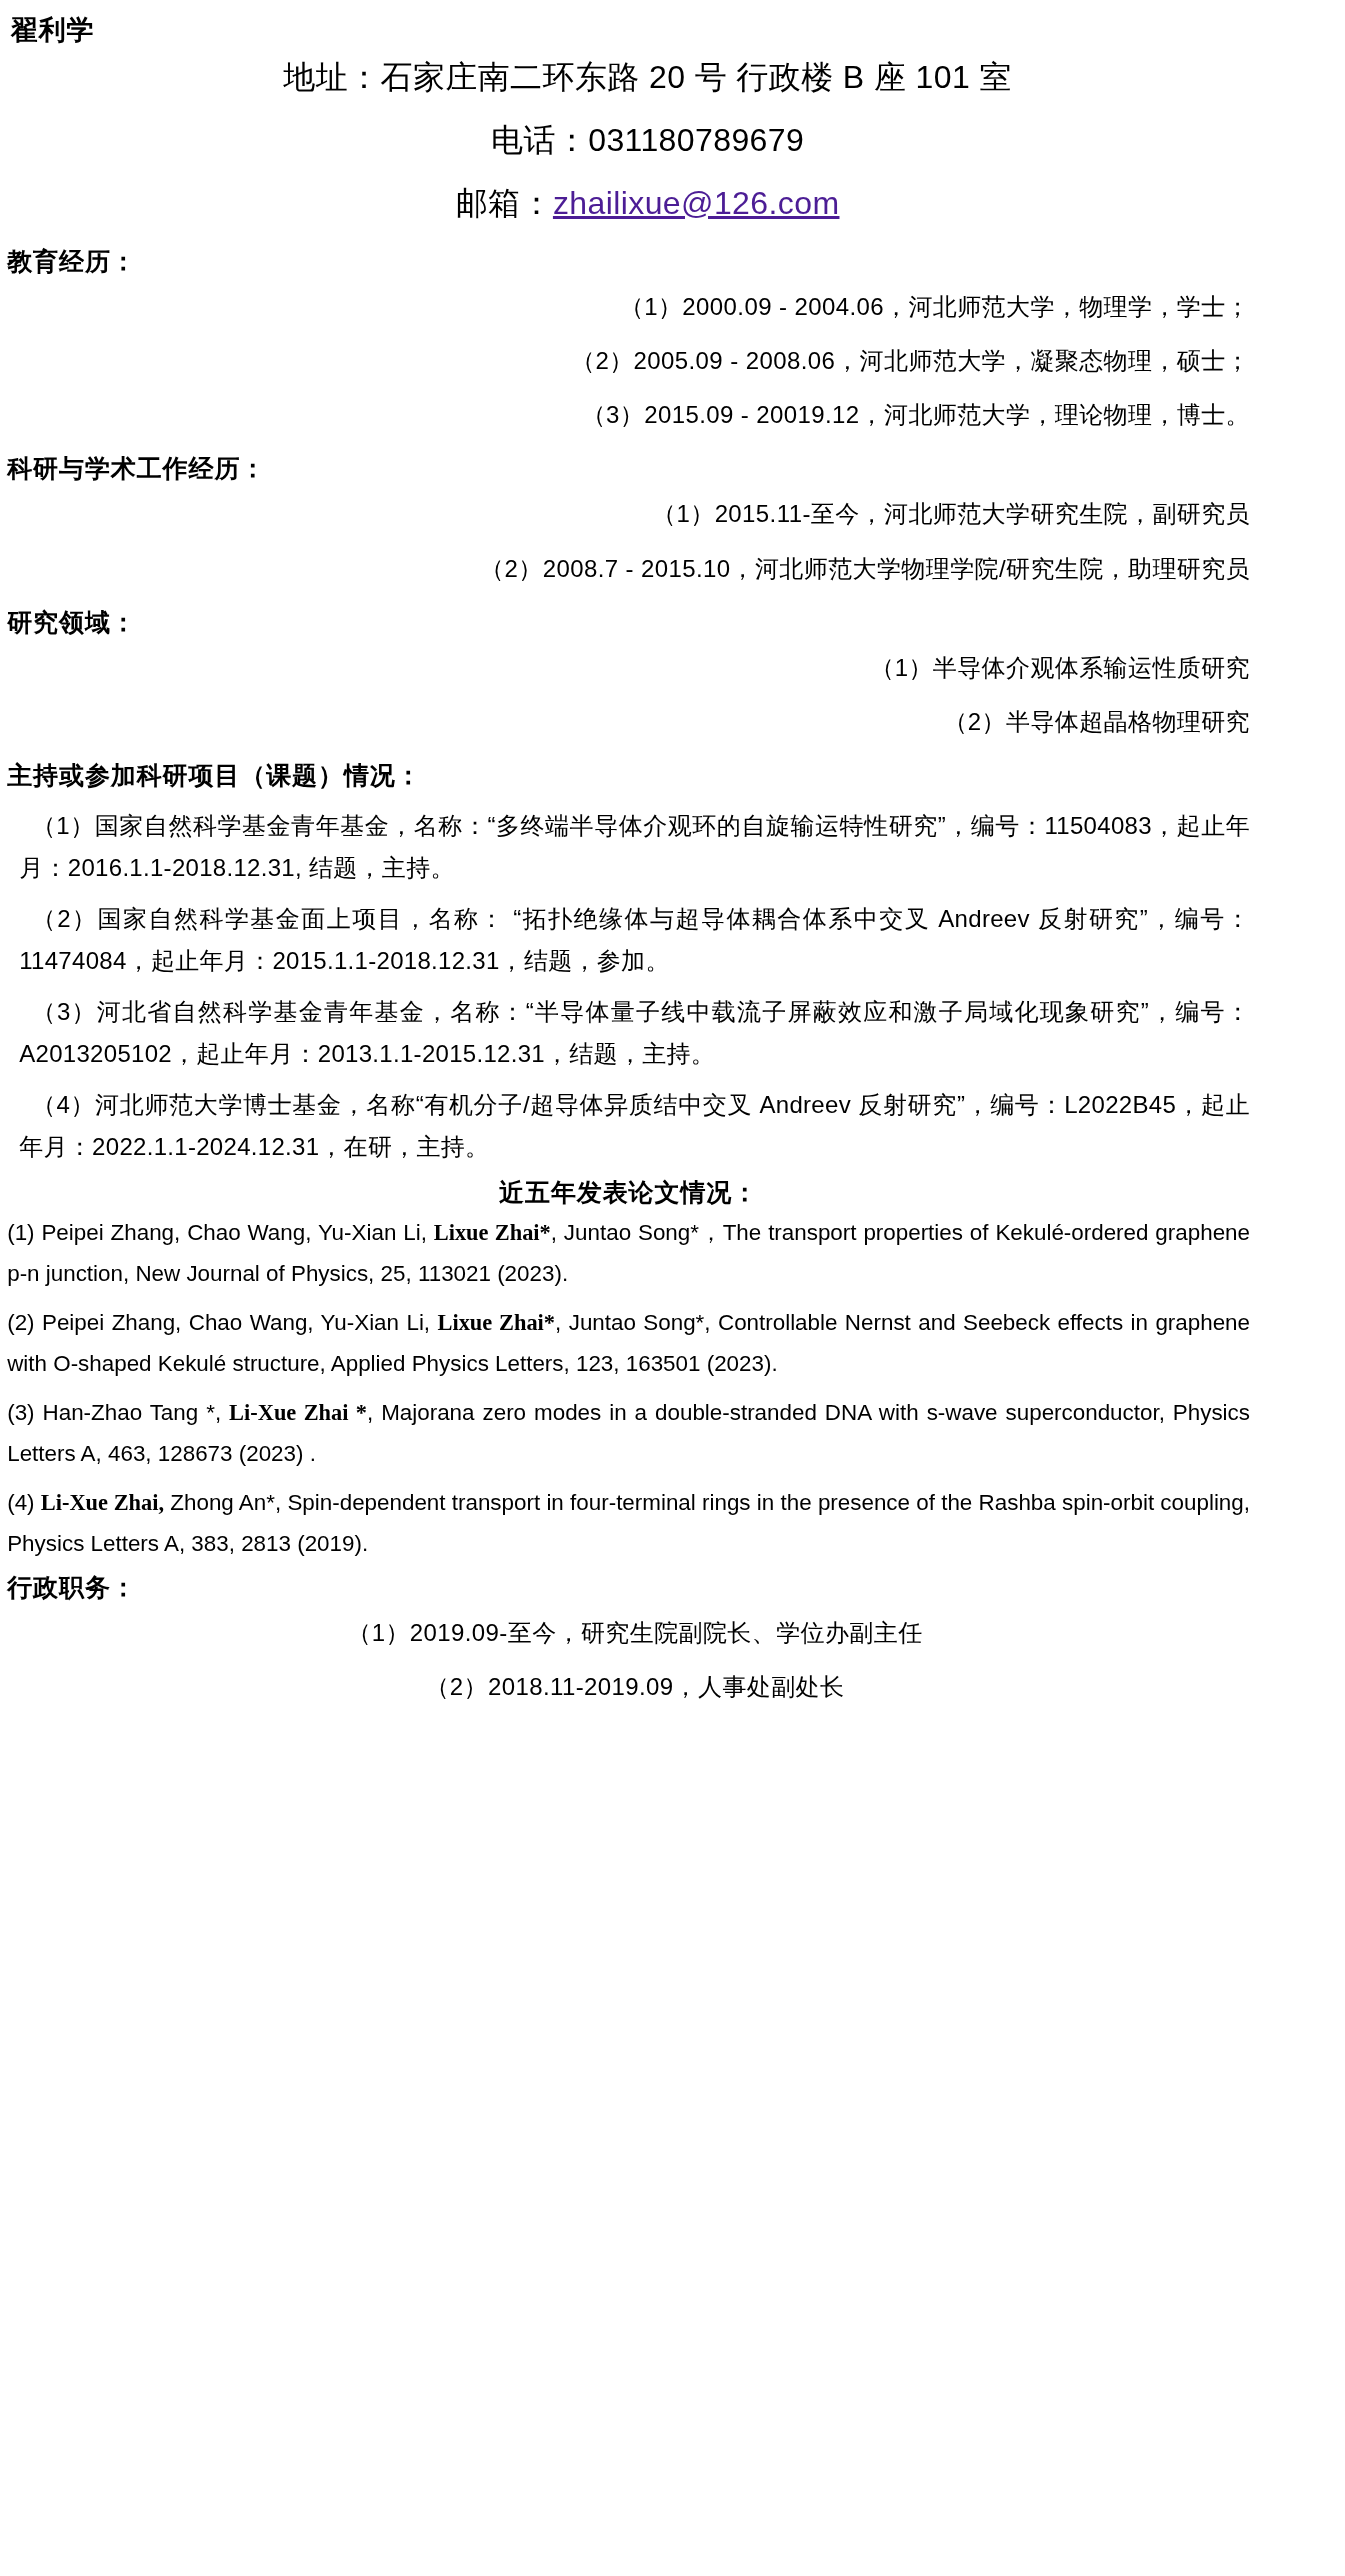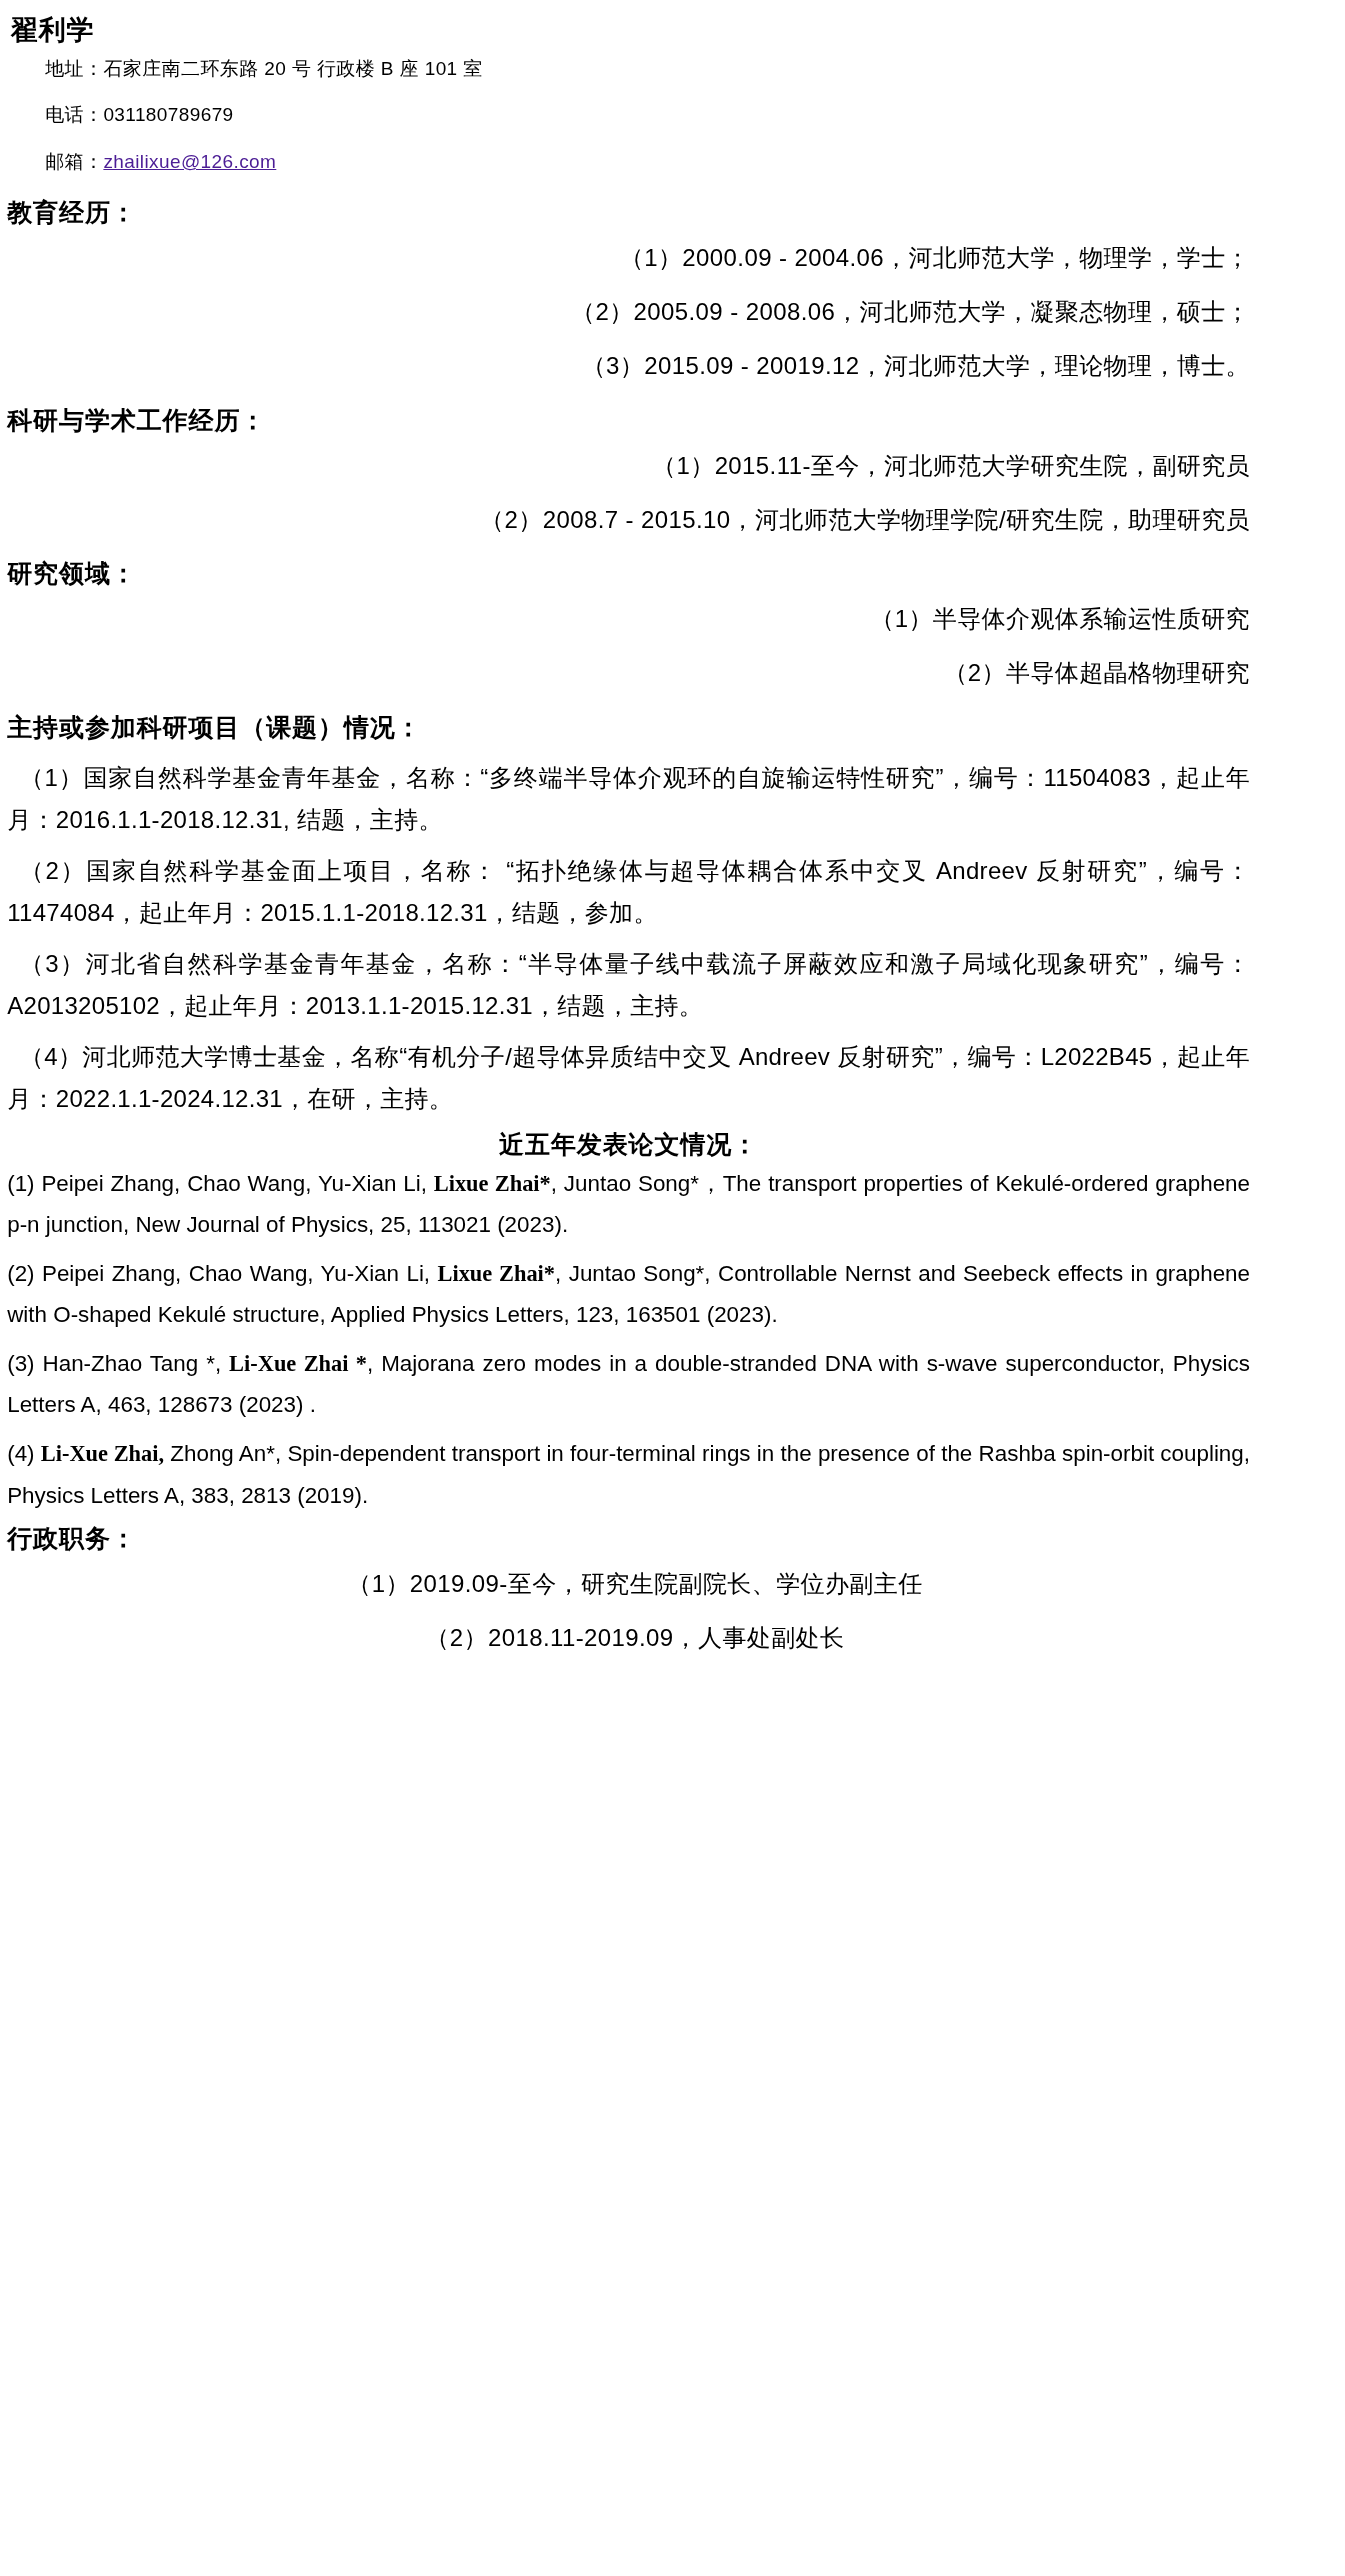--- a/index.html
+++ b/index.html
@@ -21,24 +21,25 @@
   .name {
     font-family: "Liberation Sans", sans-serif;
     font-weight: bold;
     font-size: 27px;
     line-height: 1.3;
     margin: 0 0 9px 3.6px;
     letter-spacing: 0.9px;
   }
   .contact-line {
     font-family: "Liberation Sans", sans-serif;
-    font-size: 19px;
+    font-size: 32px;
     line-height: 1.25;
     margin: 0 0 23px 38px;
     letter-spacing: 0.4px;
+    text-align: center;
   }
   .contact-line .email {
     text-decoration: underline;
     color: #4c1d95;
   }
   .section-head {
     font-family: Liberation Serif, serif;
     font-weight: bold;
     font-size: 25px;
     line-height: 1.3;
@@ -50,21 +51,21 @@
     font-size: 24px;
     line-height: 1.3;
     margin: 0 0 23px 12.6px;
     letter-spacing: 0.4px;
     text-align: right;
   }
   .item-wrap {
     font-family: "Liberation Sans", sans-serif;
     font-size: 24px;
     line-height: 1.75;
-    margin: 0 0 9px 0;
+    margin: 0 0 9px 12px;
     letter-spacing: 0.3px;
     text-align: justify;
     text-justify: inter-ideograph;
   }
   .item-wrap.indent {
     text-indent: 12.6px;
   }
   .pub {
     font-family: "Liberation Sans", sans-serif;
     font-size: 22.4px;

